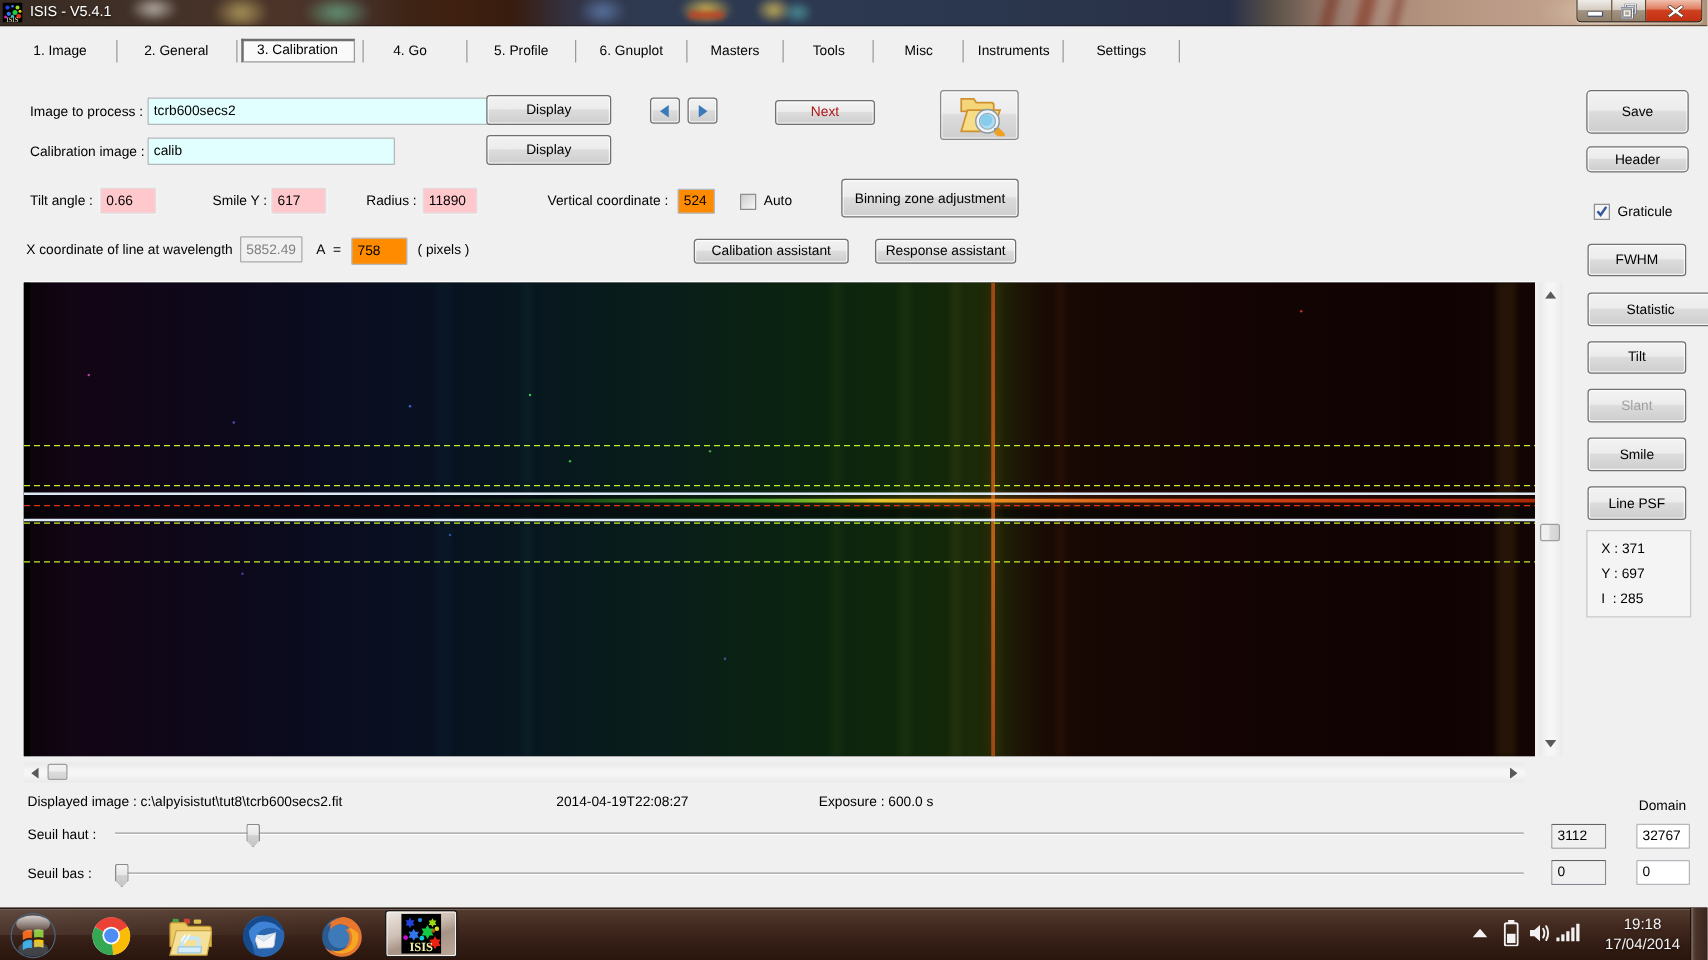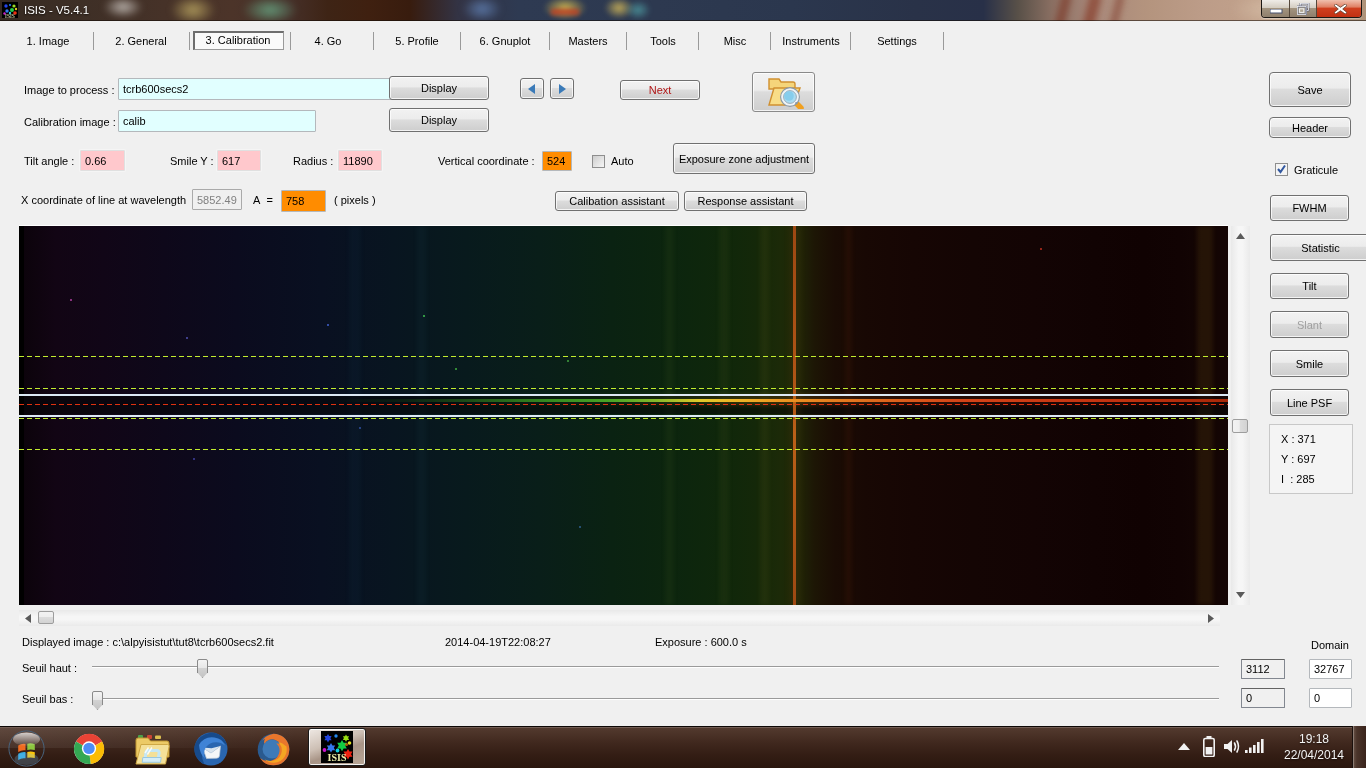--- a/index.html
+++ b/index.html
@@ -143,29 +143,29 @@
   <div class="lbl" style="left:24px;top:154px">Tilt angle :</div>
   <div class="tf pinkf" style="left:80px;top:150px;width:45px;height:21px">0.66</div>
   <div class="lbl" style="left:170px;top:154px">Smile Y :</div>
   <div class="tf pinkf" style="left:217px;top:150px;width:44px;height:21px">617</div>
   <div class="lbl" style="left:293px;top:154px">Radius :</div>
   <div class="tf pinkf" style="left:338px;top:150px;width:44px;height:21px">11890</div>
   <div class="lbl" style="left:438px;top:154px">Vertical coordinate :</div>
   <div class="tf orgf" style="left:542px;top:151px;width:30px;height:20px">524</div>
   <div class="abs" style="left:592px;top:155px;width:13px;height:13px;border:1px solid #8e8e8e;background:linear-gradient(135deg,#cdcdcd,#f6f6f6)"></div>
   <div class="lbl" style="left:611px;top:154px">Auto</div>
-  <div class="btn" style="left:673px;top:143px;width:142px;height:31px">Exposure zone adjustment</div>
+  <div class="btn" style="left:673px;top:143px;width:142px;height:31px">Binning zone adjustment</div>
 
   <div class="lbl" style="left:21px;top:193px">X coordinate of line at wavelength</div>
   <div class="tf" style="left:192px;top:189px;width:50px;height:21px;color:#808080;background:#f0f0f0;border-color:#aaa">5852.49</div>
   <div class="lbl" style="left:253px;top:193px">A&nbsp;&nbsp;=</div>
   <div class="tf orgf" style="left:281px;top:190px;width:45px;height:22px">758</div>
   <div class="lbl" style="left:334px;top:193px">( pixels )</div>
   <div class="btn" style="left:555px;top:191px;width:124px;height:20px">Calibation assistant</div>
-  <div class="btn" style="left:684px;top:191px;width:123px;height:20px">Response assistant</div>
+  <div class="btn" style="left:700px;top:191px;width:113px;height:20px">Response assistant</div>
 </div>
 
 <div id="rightpanel">
   <div class="btn" style="left:1269px;top:72px;width:82px;height:35px;border-radius:4px">Save</div>
   <div class="btn" style="left:1269px;top:117px;width:82px;height:21px;border-radius:4px">Header</div>
   <div class="abs" style="left:1275px;top:163px;width:13px;height:13px;border:1px solid #8e8e8e;background:#f4f4f4">
     <svg width="11" height="11" style="position:absolute;left:0;top:0">
         <path d="M2 5 L4.5 8 L9 1.5" fill="none" stroke="#31579f" stroke-width="2"></path>
       </svg>
   </div>
@@ -367,16 +367,16 @@
   </svg>
   <svg class="abs" style="left:1245px;top:12px" width="19" height="16" viewBox="0 0 19 16">
     <rect x="0" y="12" width="2.6" height="3" fill="#f2f2f2"></rect>
     <rect x="4" y="9.5" width="2.6" height="5.5" fill="#f2f2f2"></rect>
     <rect x="8" y="7" width="2.6" height="8" fill="#f2f2f2"></rect>
     <rect x="12" y="4" width="2.6" height="11" fill="#f2f2f2"></rect>
     <rect x="16" y="1" width="2.6" height="14" fill="#f2f2f2"></rect>
   </svg>
   <div class="abs" style="left:1283px;top:6px;width:62px;height:30px;color:#f4f4f4;font-size:12px;text-align:center;text-shadow:0 1px 2px rgba(0,0,0,.6)">
     <div>19:18</div>
-      <div style="margin-top:2px">22/04/2014</div>
+      <div style="margin-top:2px">17/04/2014</div>
   </div>
   <div class="abs" style="left:1352px;top:0;width:14px;height:42px;background:linear-gradient(90deg,#6a5448,#4a342a 30%,#3a241c);border-left:1px solid #1a100c;box-shadow:inset 1px 0 0 rgba(255,255,255,.25)"></div>
 </div>
 
 </body></html>

